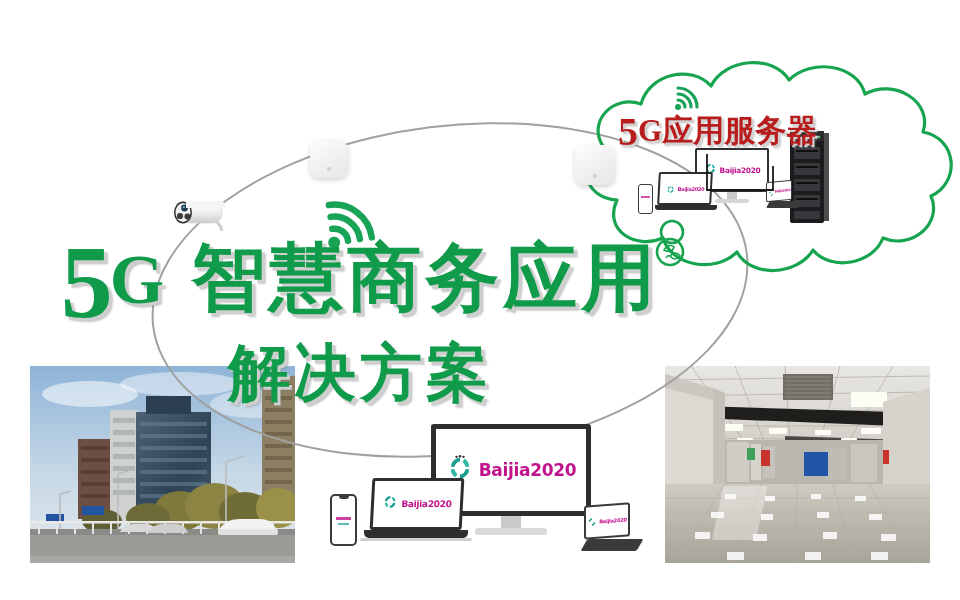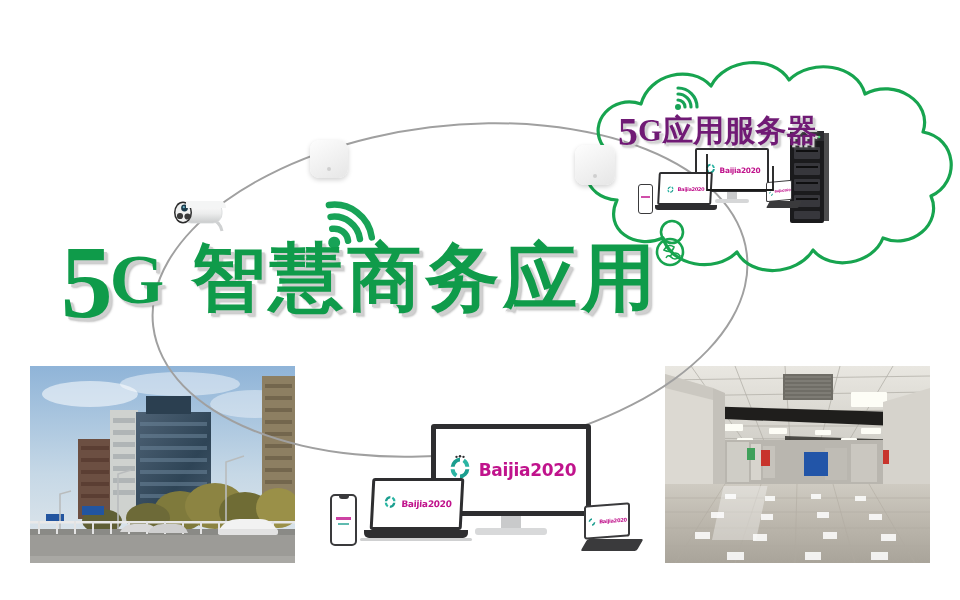--- a/index.html
+++ b/index.html
@@ -29,21 +29,21 @@
             margin-top:8px;
             text-shadow:3px 3px 0 #cfcfcf, 4px 4px 2px rgba(120,120,120,.45);
             white-space:nowrap;}
   .big5{font-size:104px;font-family:"Liberation Serif","DejaVu Serif",serif;
         font-weight:bold;vertical-align:-14px;}
   .bigG{font-size:70px;font-family:"Liberation Serif","DejaVu Serif",serif;
         font-weight:bold;margin-left:-4px;}
   .cnrun{font-family:Liberation Mono, monospace;letter-spacing:4px;}
 
   .cloudtitle{position:absolute;left:618px;top:108px;white-space:nowrap;
-              font-size:31px;font-weight:bold;color:#701a75;letter-spacing:0px;
+              font-size:31px;font-weight:bold;color:#b91c1c;letter-spacing:0px;
               text-shadow:2px 2px 0 #d2d2d2, 3px 3px 2px rgba(120,120,120,.4);}
   .cloudtitle .c5{font-size:40px;font-family:"Liberation Serif",serif;vertical-align:-4px;}
   .cloudtitle .cG{font-size:31px;font-family:"Liberation Serif",serif;}
 
   
   .wifi{position:absolute;}
 
   
   .bj{display:flex;align-items:center;justify-content:center;gap:3px;}
   .bj .mark{flex:0 0 auto;}
@@ -462,20 +462,23 @@
     <path d="M52 4 L52 40 L118 40 L118 16" fill="none" stroke="#1a1a1a" stroke-width="1.8"></path>
   </svg>
 
   <div class="cloudtitle">
     <span class="c5">5</span><span class="cG">G</span><span>应用服务器</span>
   </div>
 
   <div class="maintitle">
     <div class="mt-line1">
       <span class="big5">5</span><span class="bigG">G</span><span class="cnrun" style="margin-left:26px;">智慧商务应用</span>
+    </div>
+    <div class="mt-line2">
+      <span class="cnrun">解决方案</span>
     </div>
   </div>
 
   <div class="abs" style="left:431px;top:424px;width:160px;height:111px;">
     <div class="screen" style="width:160px;height:92px;border:5px solid #2e2e30;border-radius:3px;
                 box-sizing:border-box;display:flex;align-items:center;justify-content:center;">
       <div class="bj" style="gap:5px;">
         <span class="mark">
           <svg width="28" height="28" viewBox="0 0 24 24">
             <path d="M12 3 a9 9 0 0 0 -8 8 l3.4 0 a5.6 5.6 0 0 1 4.6 -4.6 Z" fill="#1b9e8f"></path>

